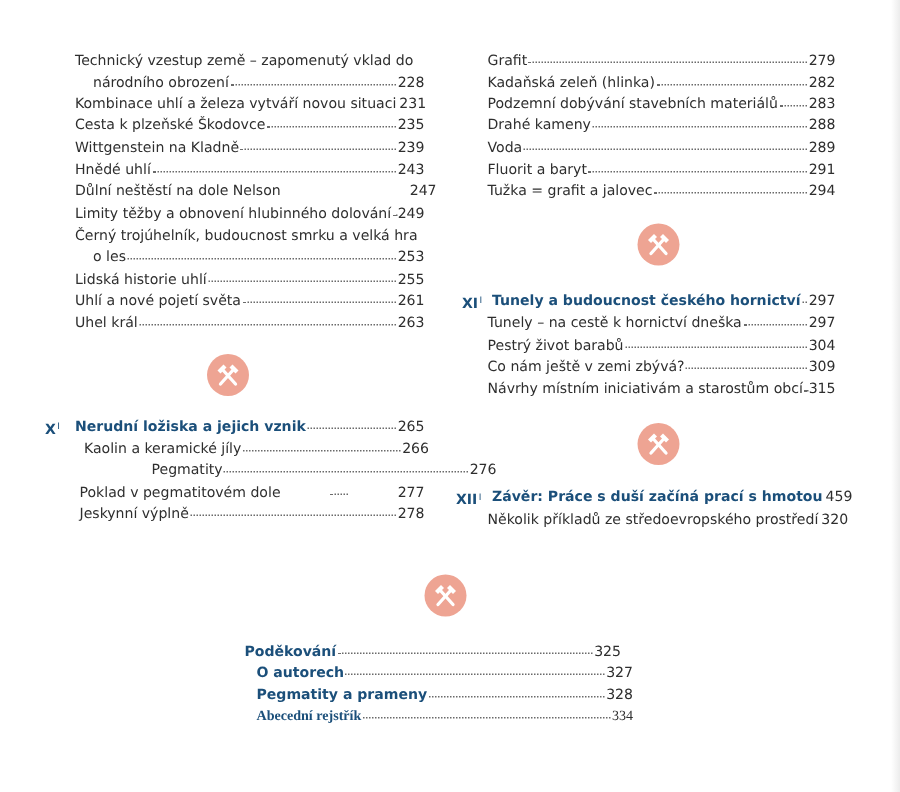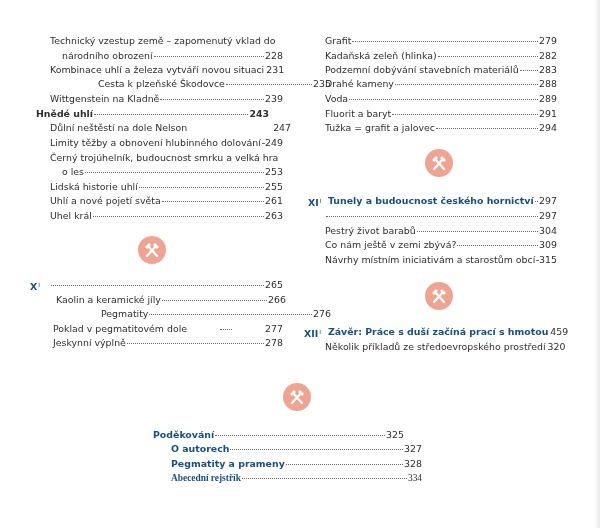--- a/index.html
+++ b/index.html
@@ -40,31 +40,31 @@
   <div class="row" style="left:62px; top:50px; width:221px;">
     <span class="t">národního obrození</span>
       <span class="dots"></span>
       <span class="p">228</span>
   </div>
   <div class="row" style="left:50px; top:64px; width:233px;">
     <span class="t">Kombinace uhlí a železa vytváří novou situaci</span>
       <span class="dots"></span>
       <span class="p">231</span>
   </div>
-  <div class="row" style="left:50px; top:78px; width:233px;margin-left:48px;">
+  <div class="row" style="left:50px; top:78px; width:233px;">
     <span class="t">Cesta k plzeňské Škodovce</span>
       <span class="dots"></span>
       <span class="p">235</span>
   </div>
   <div class="row" style="left:50px; top:93px; width:233px;">
     <span class="t">Wittgenstein na Kladně</span>
       <span class="dots"></span>
       <span class="p">239</span>
   </div>
-  <div class="row" style="left:36px; top:108px; width:233px;font-weight:bold;">
+  <div class="row" style="left:50px; top:108px; width:233px;">
     <span class="t">Hnědé uhlí</span>
       <span class="dots"></span>
       <span class="p">243</span>
   </div>
   <div class="row" style="left:50px; top:122px; width:233px;gap:42px;">
     <span class="t">Důlní neštěstí na dole Nelson</span>
       <span class="dots"></span>
       <span class="p">247</span>
   </div>
   <div class="row" style="left:50px; top:137px; width:233px;">
@@ -104,20 +104,21 @@
       </g>
       <g fill="#ffffff">
         <path d="M3 7 L7 3 L9 5 L5 9 Z"></path>
           <path d="M17 7 L13 3 L11 5 L15 9 Z"></path>
       </g>
     </svg>
   </div>
 
   <div class="row ch" style="left:50px; top:279px; width:233px;">
     <span class="num"><span>X</span><sup>I</sup></span>
+    <span class="t">Nerudní ložiska a jejich vznik</span>
       <span class="dots"></span>
       <span class="p">265</span>
   </div>
   <div class="row" style="left:56px; top:294px; width:230px;">
     <span class="t">Kaolin a keramické jíly</span>
       <span class="dots"></span>
       <span class="p">266</span>
   </div>
   <div class="row" style="left:53px; top:308px; width:230px;padding-left:48px;">
     <span class="t">Pegmatity</span>
@@ -186,20 +187,21 @@
     </svg>
   </div>
 
   <div class="row ch" style="left:328px; top:195px; width:229px;">
     <span class="num"><span>XI</span><sup>I</sup></span>
     <span class="t">Tunely a budoucnost českého hornictví</span>
       <span class="dots"></span>
       <span class="p">297</span>
   </div>
   <div class="row" style="left:325px; top:210px; width:232px;">
+    <span class="t">Tunely – na cestě k hornictví dneška</span>
       <span class="dots"></span>
       <span class="p">297</span>
   </div>
   <div class="row" style="left:325px; top:225px; width:232px;">
     <span class="t">Pestrý život barabů</span>
       <span class="dots"></span>
       <span class="p">304</span>
   </div>
   <div class="row" style="left:325px; top:239px; width:232px;">
     <span class="t">Co nám ještě v zemi zbývá?</span>
@@ -244,21 +246,21 @@
       <g stroke="#ffffff" stroke-width="2.2" stroke-linecap="round" fill="none">
         <line x1="5" y1="16" x2="14" y2="6"></line>
           <line x1="15" y1="16" x2="6" y2="6"></line>
       </g>
       <g fill="#ffffff">
         <path d="M3 7 L7 3 L9 5 L5 9 Z"></path>
           <path d="M17 7 L13 3 L11 5 L15 9 Z"></path>
       </g>
     </svg>
   </div>
-  <div class="row end" style="left:153px; top:429px; width:251px;text-align:center;">
+  <div class="row end" style="left:163px; top:429px; width:251px;text-align:center;">
     <span class="t">Poděkování</span>
       <span class="dots"></span>
       <span class="p">325</span>
   </div>
   <div class="row end" style="left:171px; top:443px; width:251px;">
     <span class="t">O autorech</span>
       <span class="dots"></span>
       <span class="p">327</span>
   </div>
   <div class="row end" style="left:171px; top:458px; width:251px;">

